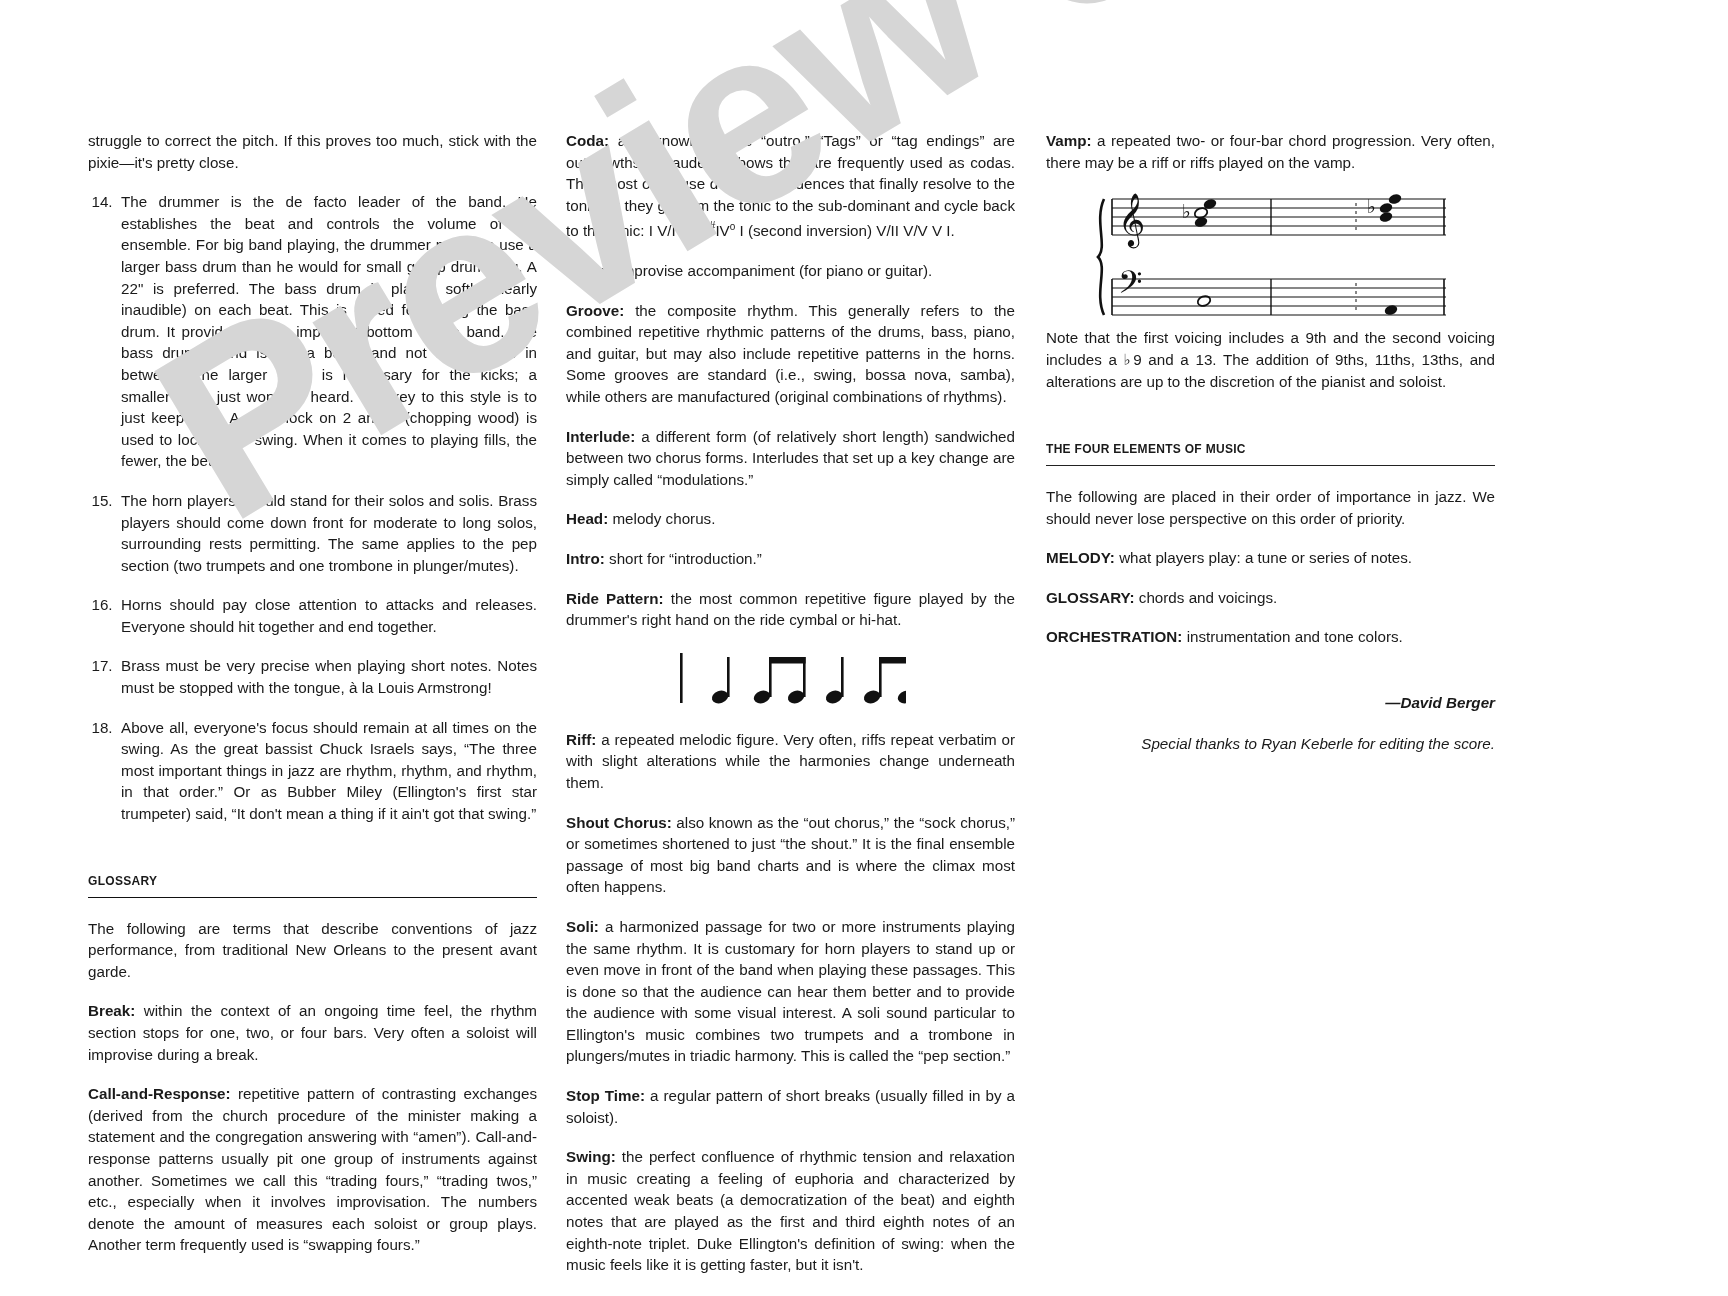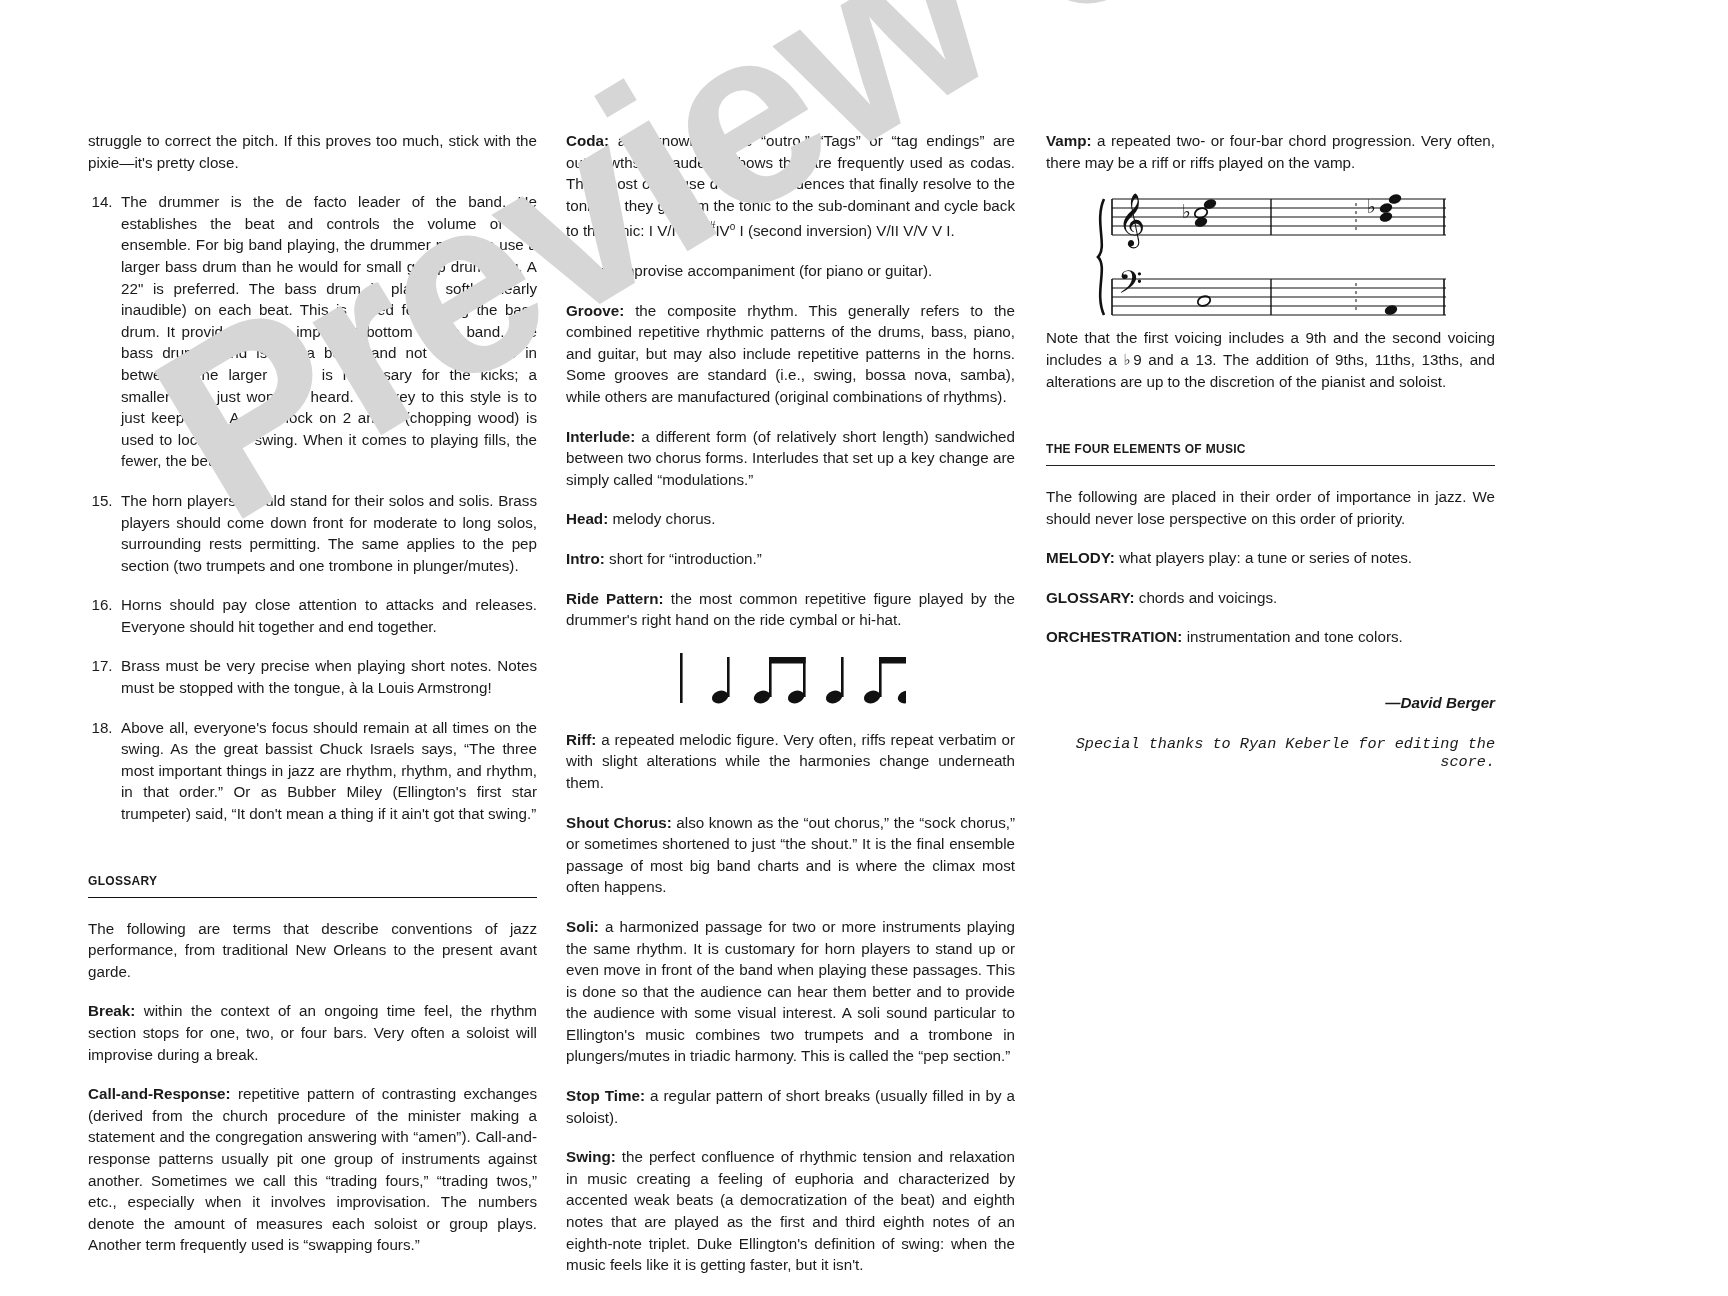--- a/index.html
+++ b/index.html
@@ -117,21 +117,20 @@
     font-style:italic;
     font-weight:700;
     font-size:15.2px;
     margin-top:46px;
   }
   .thanks{
     text-align:right;
     font-style:italic;
     font-size:15.2px;
     margin-top:24px;
-    font-family:Liberation Mono, monospace;
   }
   sup.deg{font-size:10px;vertical-align:super;}
   sup.sh{font-size:12px;vertical-align:super;}
   .flat{font-family:"DejaVu Sans", sans-serif;}
 </style>
 </head>
 <body>
 
 <div id="page">
 

